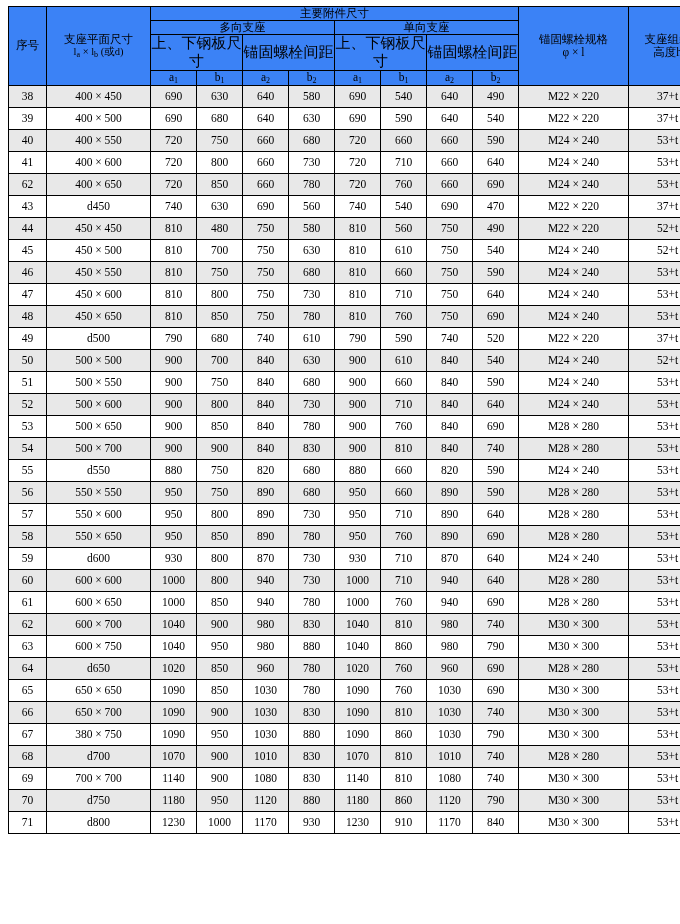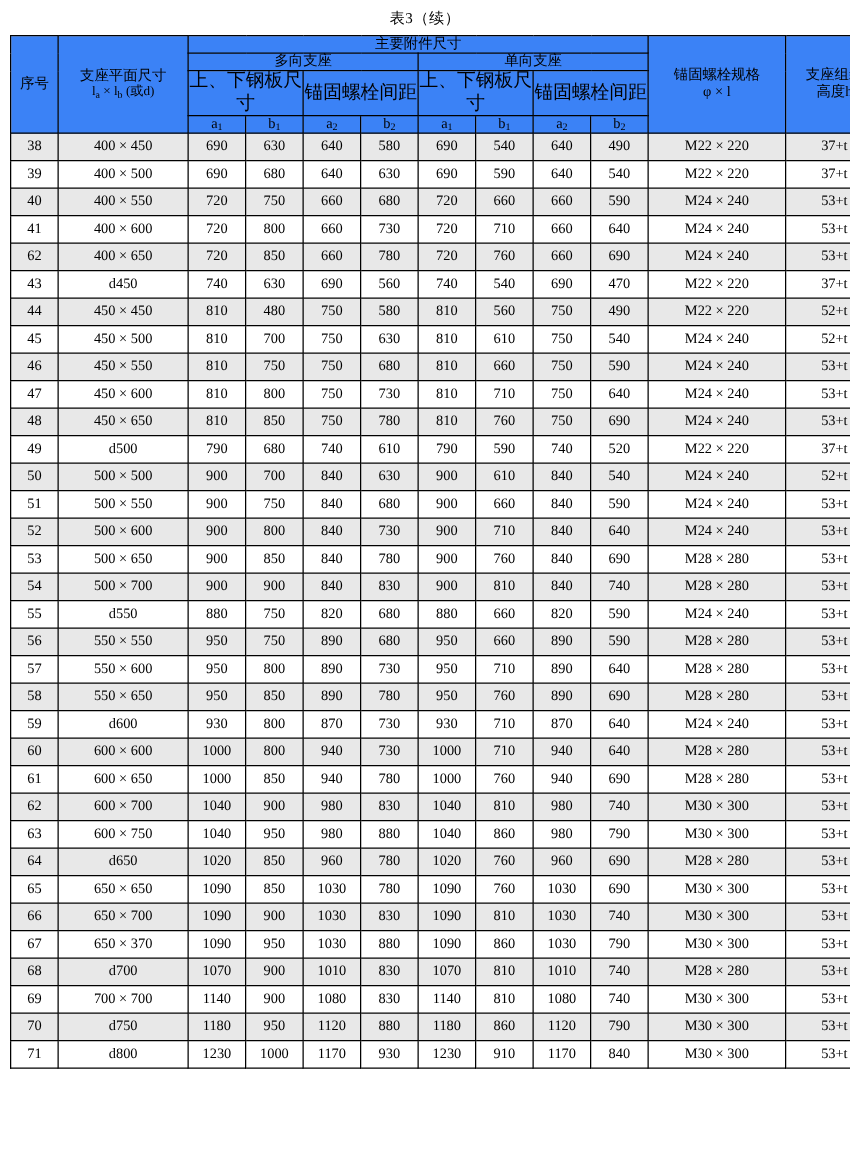--- a/index.html
+++ b/index.html
@@ -72,21 +72,20 @@
   .coln { width: 46px; }
   .colspec { width: 110px; }
   .colh { width: 78px; }
   .hdr-line { display: block; }
 </style>
 </head>
 <body>
 
 <div class="page">
 
-  <div class="caption">表3（续）</div>
 
   <table class="main">
     <colgroup>
       <col class="colno">
       <col class="colsize">
       <col class="coln">
         <col class="coln">
         <col class="coln">
         <col class="coln">
       <col class="coln">
@@ -536,21 +535,21 @@
           <td>830</td>
           <td>1090</td>
           <td>810</td>
           <td>1030</td>
           <td>740</td>
           <td>M30 × 300</td>
           <td>53+t</td>
         </tr>
         <tr class="even">
           <td>67</td>
-          <td>650 × 370</td>
+          <td>380 × 750</td>
           <td>1090</td>
           <td>950</td>
           <td>1030</td>
           <td>880</td>
           <td>1090</td>
           <td>860</td>
           <td>1030</td>
           <td>790</td>
           <td>M30 × 300</td>
           <td>53+t</td>

